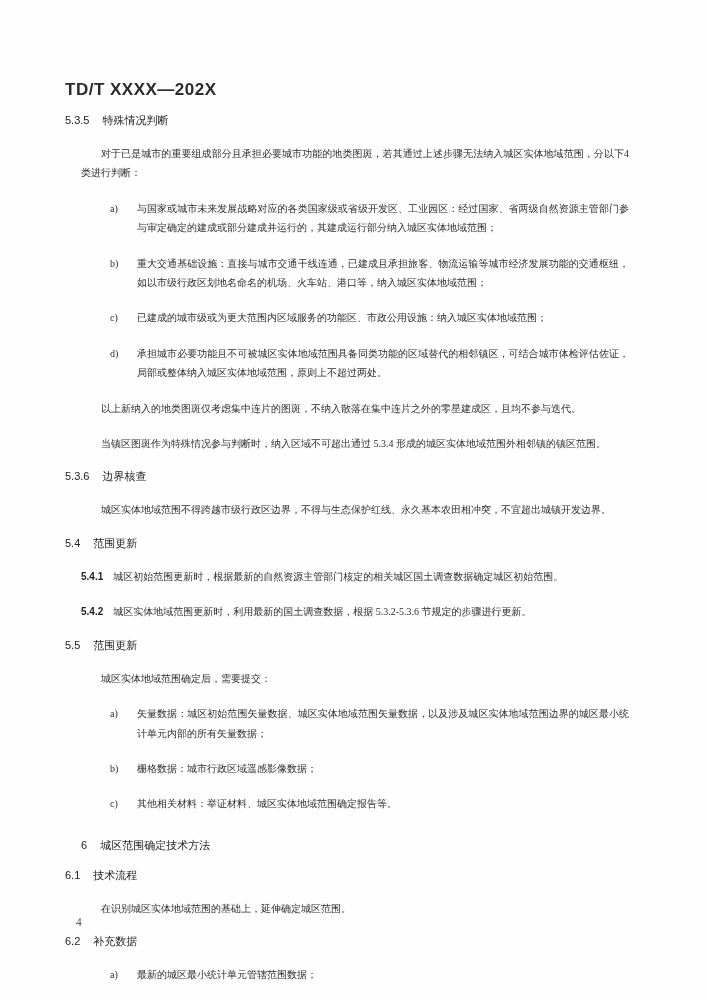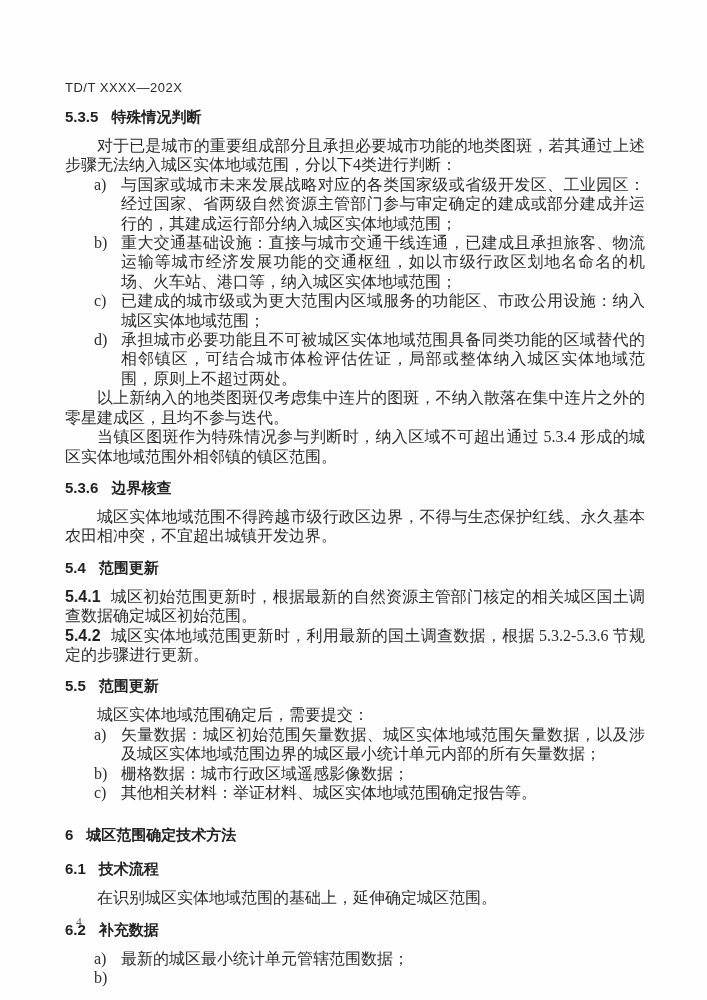--- a/index.html
+++ b/index.html
@@ -14,39 +14,39 @@
   .page {
     position: absolute;
     top: 0; left: 0;
     width: 707px; height: 1000px;
     padding: 80px 62px 0 65px;
     box-sizing: border-box;
     background: #fffeff;
   }
   .std-code {
     font-family: "Liberation Sans", sans-serif;
-    font-weight: normal;
-    font-size: 13px;
+    font-weight: bold;
+    font-size: 17px;
     letter-spacing: 0.5px;
     color: #2b2b2b;
     margin: 0 0 12px 0;
   }
   .h1, .h2, .h3 {
     font-family: "Liberation Sans", sans-serif;
-    font-weight: bold;
-    font-size: 15px;
+    font-weight: normal;
+    font-size: 11px;
     color: #222;
     margin: 13px 0 9px 0;
   }
-  .h1 { margin: 24px 0 15px 0; }
+  .h1 { margin: 24px 0 15px 16px; }
   .hnum { margin-right: 13px; }
   .para, .clause, .item {
-    font-size: 16px;
+    font-size: 10px;
     line-height: 19.4px;
-    margin: 0;
+    margin: 16px;
     text-align: justify;
     color: #2d2d2d;
   }
   .para { text-indent: 2em; }
   .clause { text-indent: 0; }
   .cnum {
     font-family: "Liberation Sans", sans-serif;
     font-weight: bold;
     margin-right: 10px;
     color: #222;

